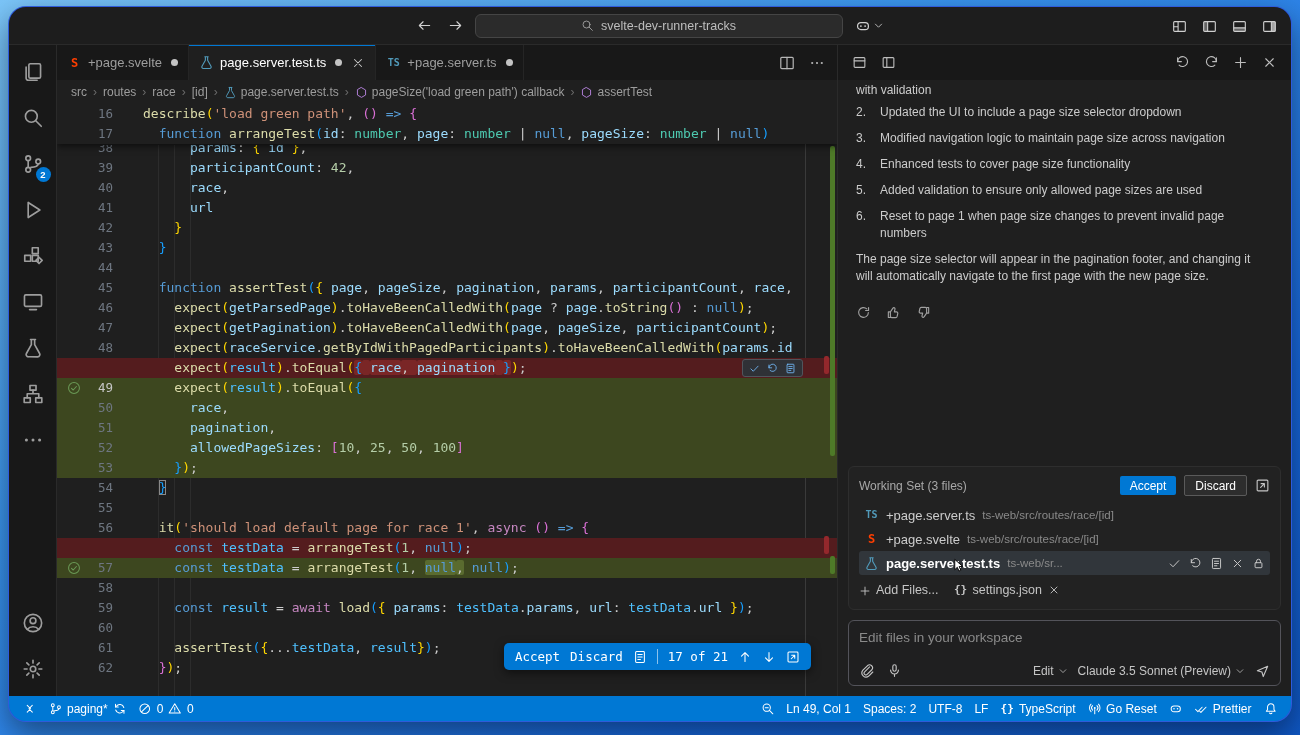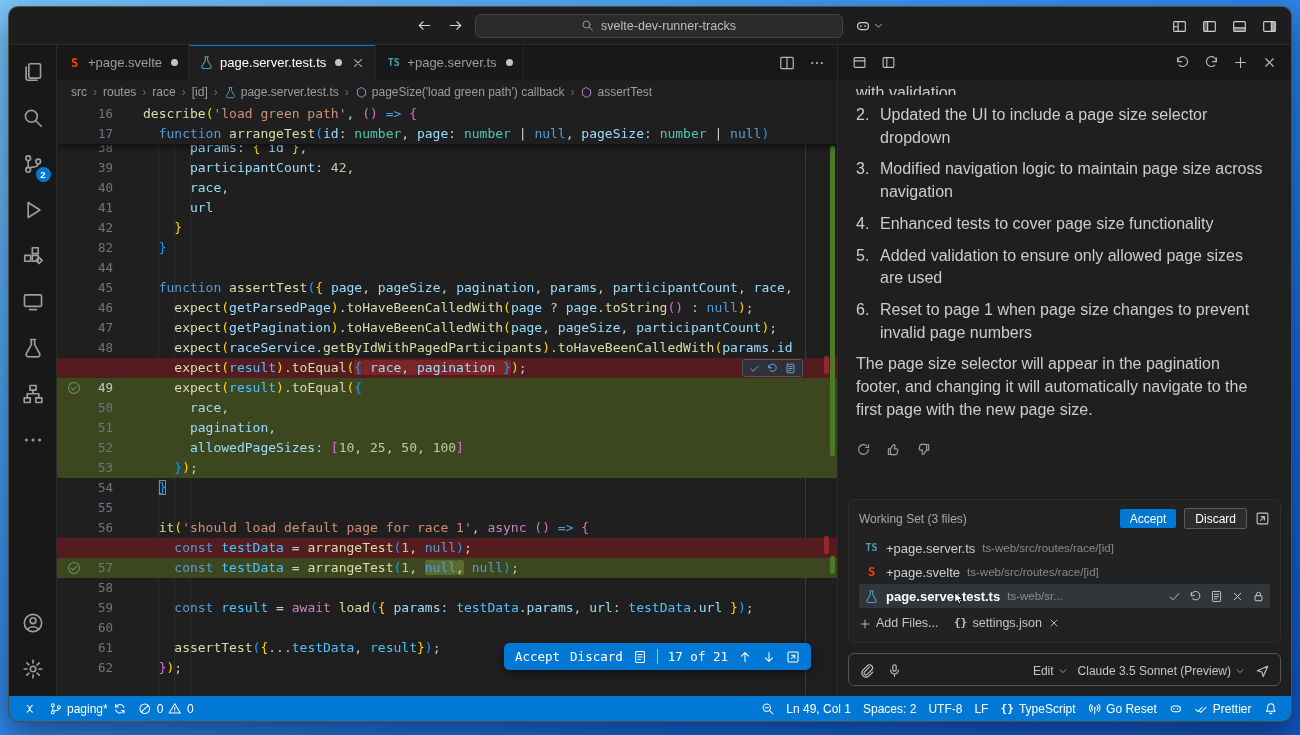--- a/index.html
+++ b/index.html
@@ -1,18 +1,18 @@
 <!DOCTYPE html>
 <html><head>
 <meta charset="utf-8">
 <style>
 *{box-sizing:border-box;margin:0;padding:0}
 html,body{width:1300px;height:735px;overflow:hidden}
 body{background:linear-gradient(150deg,#7cc6f9 0%,#3b96ef 35%,#1767dc 75%,#0f57c4 100%);font-family:"Liberation Sans",sans-serif}
-.window{position:absolute;left:8px;top:6px;width:1284px;height:716px;border-radius:10px;background:#404040;overflow:hidden;display:flex;flex-direction:column;box-shadow:0 12px 32px rgba(0,0,0,.45);border:1px solid rgba(255,255,255,.08)}
+.window{position:absolute;left:8px;top:6px;width:1284px;height:716px;border-radius:18px;background:#1d4ed8;overflow:hidden;display:flex;flex-direction:column;box-shadow:0 12px 32px rgba(0,0,0,.45);border:1px solid rgba(255,255,255,.08)}
 .icon{display:inline-flex;width:16px;height:16px;flex:0 0 auto;align-items:center;justify-content:center}
 .icon svg{width:100%;height:100%}
 .txticon{font-family:"DejaVu Sans Mono",monospace;font-weight:bold;font-size:10px;line-height:14px}
 .txticon.ts{color:#519aba}
 .txticon.sv{color:#ff3e00;font-size:12px}
 .txticon.br{color:inherit;font-size:11px}
 .icon[data-name="test-icon"]{color:#519aba}
 .icon[data-name="symbol-method-icon"]{color:#b180d7}
 
 .titlebar{height:38px;background:#1d1d1d;display:flex;align-items:center;flex:0 0 auto;position:relative;border-bottom:1px solid #2a2a2a}
@@ -72,21 +72,21 @@
 .difftoolbar .icon{width:14px;height:14px;cursor:pointer}
 .dtb-btn{cursor:pointer}
 .dtb-sep{width:1px;height:15px;background:rgba(255,255,255,.55)}
 
 .panel{flex:1;min-width:0;background:#1f1f1f;border-left:1px solid #2a2a2a;display:flex;flex-direction:column}
 .panel-header{height:35px;background:#181818;display:flex;align-items:center;padding:0 14px;color:#bdbdbd;flex:0 0 auto}
 .ph-left{display:flex;gap:14px}
 .ph-right{margin-left:auto;display:flex;gap:14px}
 .panel-header .icon{width:15px;height:15px;cursor:pointer}
 .panel-body{flex:1;display:flex;flex-direction:column;min-height:0}
-.chat-scroll{flex:1;overflow:hidden;padding:2px 24px 0 18px;color:#ccc;font-size:16px;line-height:1.42}
+.chat-scroll{flex:1;overflow:hidden;padding:2px 24px 0 18px;color:#ccc;font-size:12px;line-height:1.42}
 .chat-partial{height:13px;overflow:hidden;margin-bottom:9px}
 .chat-li{display:flex;gap:6px;margin-bottom:9px}
 .chat-li .mk{flex:0 0 18px}
 .chat-para{}
 .feedback{display:flex;gap:15px;margin:20px 0 8px;color:#a0a0a0}
 .feedback .icon{width:15px;height:15px;cursor:pointer}
 
 .ws{flex:0 0 auto;background:#222;border:1px solid #2e2e2e;border-radius:6px;margin:0 10px 8px;padding:8px 10px 6px}
 .ws-header{display:flex;align-items:center;font-size:12px;color:#a8a8a8;margin-bottom:7px;gap:8px}
 .ws-header .grow{flex:1}
@@ -396,21 +396,21 @@
         <div class="guide" style="left:101px"></div>
         <div class="guide" style="left:117px"></div>
         <div class="guide" style="left:133px"></div>
         <div class="vruler" data-name="column-ruler"></div>
         <div class="codelines" id="code-lines">
             <div class="line cut" data-name="code-line"><div class="gutter" data-name="gutter"><span class="lnum" data-name="line-number">38</span></div><div class="lcode" data-name="code-text"><span class="tk-pn">      </span><span class="tk-var">params</span><span class="tk-pn">: </span><span class="tk-b1">{</span><span class="tk-pn"> </span><span class="tk-var">id</span><span class="tk-pn"> </span><span class="tk-b1">}</span><span class="tk-pn">,</span></div></div>
             <div class="line" data-name="code-line"><div class="gutter" data-name="gutter"><span class="lnum" data-name="line-number">39</span></div><div class="lcode" data-name="code-text"><span class="tk-pn">      </span><span class="tk-var">participantCount</span><span class="tk-pn">: </span><span class="tk-num">42</span><span class="tk-pn">,</span></div></div>
             <div class="line" data-name="code-line"><div class="gutter" data-name="gutter"><span class="lnum" data-name="line-number">40</span></div><div class="lcode" data-name="code-text"><span class="tk-pn">      </span><span class="tk-var">race</span><span class="tk-pn">,</span></div></div>
             <div class="line" data-name="code-line"><div class="gutter" data-name="gutter"><span class="lnum" data-name="line-number">41</span></div><div class="lcode" data-name="code-text"><span class="tk-pn">      </span><span class="tk-var">url</span></div></div>
             <div class="line" data-name="code-line"><div class="gutter" data-name="gutter"><span class="lnum" data-name="line-number">42</span></div><div class="lcode" data-name="code-text"><span class="tk-pn">    </span><span class="tk-b1">}</span></div></div>
-            <div class="line" data-name="code-line"><div class="gutter" data-name="gutter"><span class="lnum" data-name="line-number">82</span></div><div class="lcode" data-name="code-text"><span class="tk-pn">  </span><span class="tk-b3">}</span></div></div>
+            <div class="line" data-name="code-line"><div class="gutter" data-name="gutter"><span class="lnum" data-name="line-number">43</span></div><div class="lcode" data-name="code-text"><span class="tk-pn">  </span><span class="tk-b3">}</span></div></div>
             <div class="line" data-name="code-line"><div class="gutter" data-name="gutter"><span class="lnum" data-name="line-number">44</span></div><div class="lcode" data-name="code-text"></div></div>
             <div class="line" data-name="code-line"><div class="gutter" data-name="gutter"><span class="lnum" data-name="line-number">45</span></div><div class="lcode" data-name="code-text"><span class="tk-pn">  </span><span class="tk-kw">function</span><span class="tk-pn"> </span><span class="tk-fn">assertTest</span><span class="tk-b3">(</span><span class="tk-b1">{</span><span class="tk-pn"> </span><span class="tk-var">page</span><span class="tk-pn">, </span><span class="tk-var">pageSize</span><span class="tk-pn">, </span><span class="tk-var">pagination</span><span class="tk-pn">, </span><span class="tk-var">params</span><span class="tk-pn">, </span><span class="tk-var">participantCount</span><span class="tk-pn">, </span><span class="tk-var">race</span><span class="tk-pn">,</span></div></div>
             <div class="line" data-name="code-line"><div class="gutter" data-name="gutter"><span class="lnum" data-name="line-number">46</span></div><div class="lcode" data-name="code-text"><span class="tk-pn">    </span><span class="tk-fn">expect</span><span class="tk-b1">(</span><span class="tk-var">getParsedPage</span><span class="tk-b1">)</span><span class="tk-pn">.</span><span class="tk-fn">toHaveBeenCalledWith</span><span class="tk-b1">(</span><span class="tk-var">page</span><span class="tk-pn"> ? </span><span class="tk-var">page</span><span class="tk-pn">.</span><span class="tk-fn">toString</span><span class="tk-b2">()</span><span class="tk-pn"> : </span><span class="tk-kw">null</span><span class="tk-b1">)</span><span class="tk-pn">;</span></div></div>
             <div class="line" data-name="code-line"><div class="gutter" data-name="gutter"><span class="lnum" data-name="line-number">47</span></div><div class="lcode" data-name="code-text"><span class="tk-pn">    </span><span class="tk-fn">expect</span><span class="tk-b1">(</span><span class="tk-var">getPagination</span><span class="tk-b1">)</span><span class="tk-pn">.</span><span class="tk-fn">toHaveBeenCalledWith</span><span class="tk-b1">(</span><span class="tk-var">page</span><span class="tk-pn">, </span><span class="tk-var">pageSize</span><span class="tk-pn">, </span><span class="tk-var">participantCount</span><span class="tk-b1">)</span><span class="tk-pn">;</span></div></div>
             <div class="line" data-name="code-line"><div class="gutter" data-name="gutter"><span class="lnum" data-name="line-number">48</span></div><div class="lcode" data-name="code-text"><span class="tk-pn">    </span><span class="tk-fn">expect</span><span class="tk-b1">(</span><span class="tk-var">raceService</span><span class="tk-pn">.</span><span class="tk-fn">getByIdWithPagedParticipants</span><span class="tk-b1">)</span><span class="tk-pn">.</span><span class="tk-fn">toHaveBeenCalledWith</span><span class="tk-b1">(</span><span class="tk-var">params</span><span class="tk-pn">.</span><span class="tk-var">id</span></div></div>
             <div class="line del" data-name="deleted-code-line"><div class="gutter" data-name="gutter"><span class="lnum" data-name="line-number"></span></div><div class="lcode" data-name="code-text"><span class="tk-pn">    </span><span class="tk-fn">expect</span><span class="tk-b1">(</span><span class="tk-cst">result</span><span class="tk-b1">)</span><span class="tk-pn">.</span><span class="tk-fn">toEqual</span><span class="tk-b1">(</span><span class="tk-b3 chdel">{</span><span class="tk-pn chdel"> </span><span class="tk-var chdel">race</span><span class="tk-pn chdel">, </span><span class="tk-var chdel">pagination</span><span class="tk-pn chdel"> </span><span class="tk-b3 chdel">}</span><span class="tk-b1">)</span><span class="tk-pn">;</span></div><div class="inline-widget" data-name="inline-diff-actions"><span class="icon" data-name="check-icon"><svg viewBox="0 0 16 16" fill="none" stroke="currentColor" stroke-width="1.2" stroke-linecap="round" stroke-linejoin="round">
                     <path d="M2.8 8.6l3.4 3.4 7-7.4"></path>
                   </svg></span><span class="icon" data-name="discard-icon"><svg viewBox="0 0 16 16" fill="none" stroke="currentColor" stroke-width="1.2" stroke-linecap="round" stroke-linejoin="round">
                     <path d="M2.8 3v4h4"></path>
                     <path d="M2.8 7a5.3 5.3 0 1 1 1.6 3.8"></path>
@@ -662,20 +662,21 @@
               <span class="icon" data-name="chip-close-icon">
                   <svg viewBox="0 0 16 16" fill="none" stroke="currentColor" stroke-width="1.2" stroke-linecap="round" stroke-linejoin="round">
                     <path d="M4 4l8 8M12 4l-8 8"></path>
                   </svg>
                 </span>
             </span>
           </div>
         </div>
 
         <div class="chat-input" data-name="chat-input-box">
+          <div class="ci-placeholder" data-name="chat-input-placeholder">Edit files in your workspace</div>
           <div class="ci-row" data-name="chat-input-toolbar">
             <span class="icon" data-name="attach-icon">
                 <svg viewBox="0 0 16 16" fill="none" stroke="currentColor" stroke-width="1.2" stroke-linecap="round" stroke-linejoin="round">
                   <path d="M11.3 4.2L6 9.5a1.9 1.9 0 0 0 2.7 2.7l5-5a3.2 3.2 0 0 0-4.5-4.5l-5 5a4.4 4.4 0 0 0 6.2 6.2l4.3-4.3"></path>
                 </svg>
               </span>
             <span class="icon" data-name="mic-icon">
                 <svg viewBox="0 0 16 16" fill="none" stroke="currentColor" stroke-width="1.2" stroke-linecap="round" stroke-linejoin="round">
                   <rect x="6.2" y="1.8" width="3.6" height="7" rx="1.8"></rect>
                   <path d="M3.8 7.5a4.2 4.2 0 0 0 8.4 0M8 11.7v2.5"></path>

